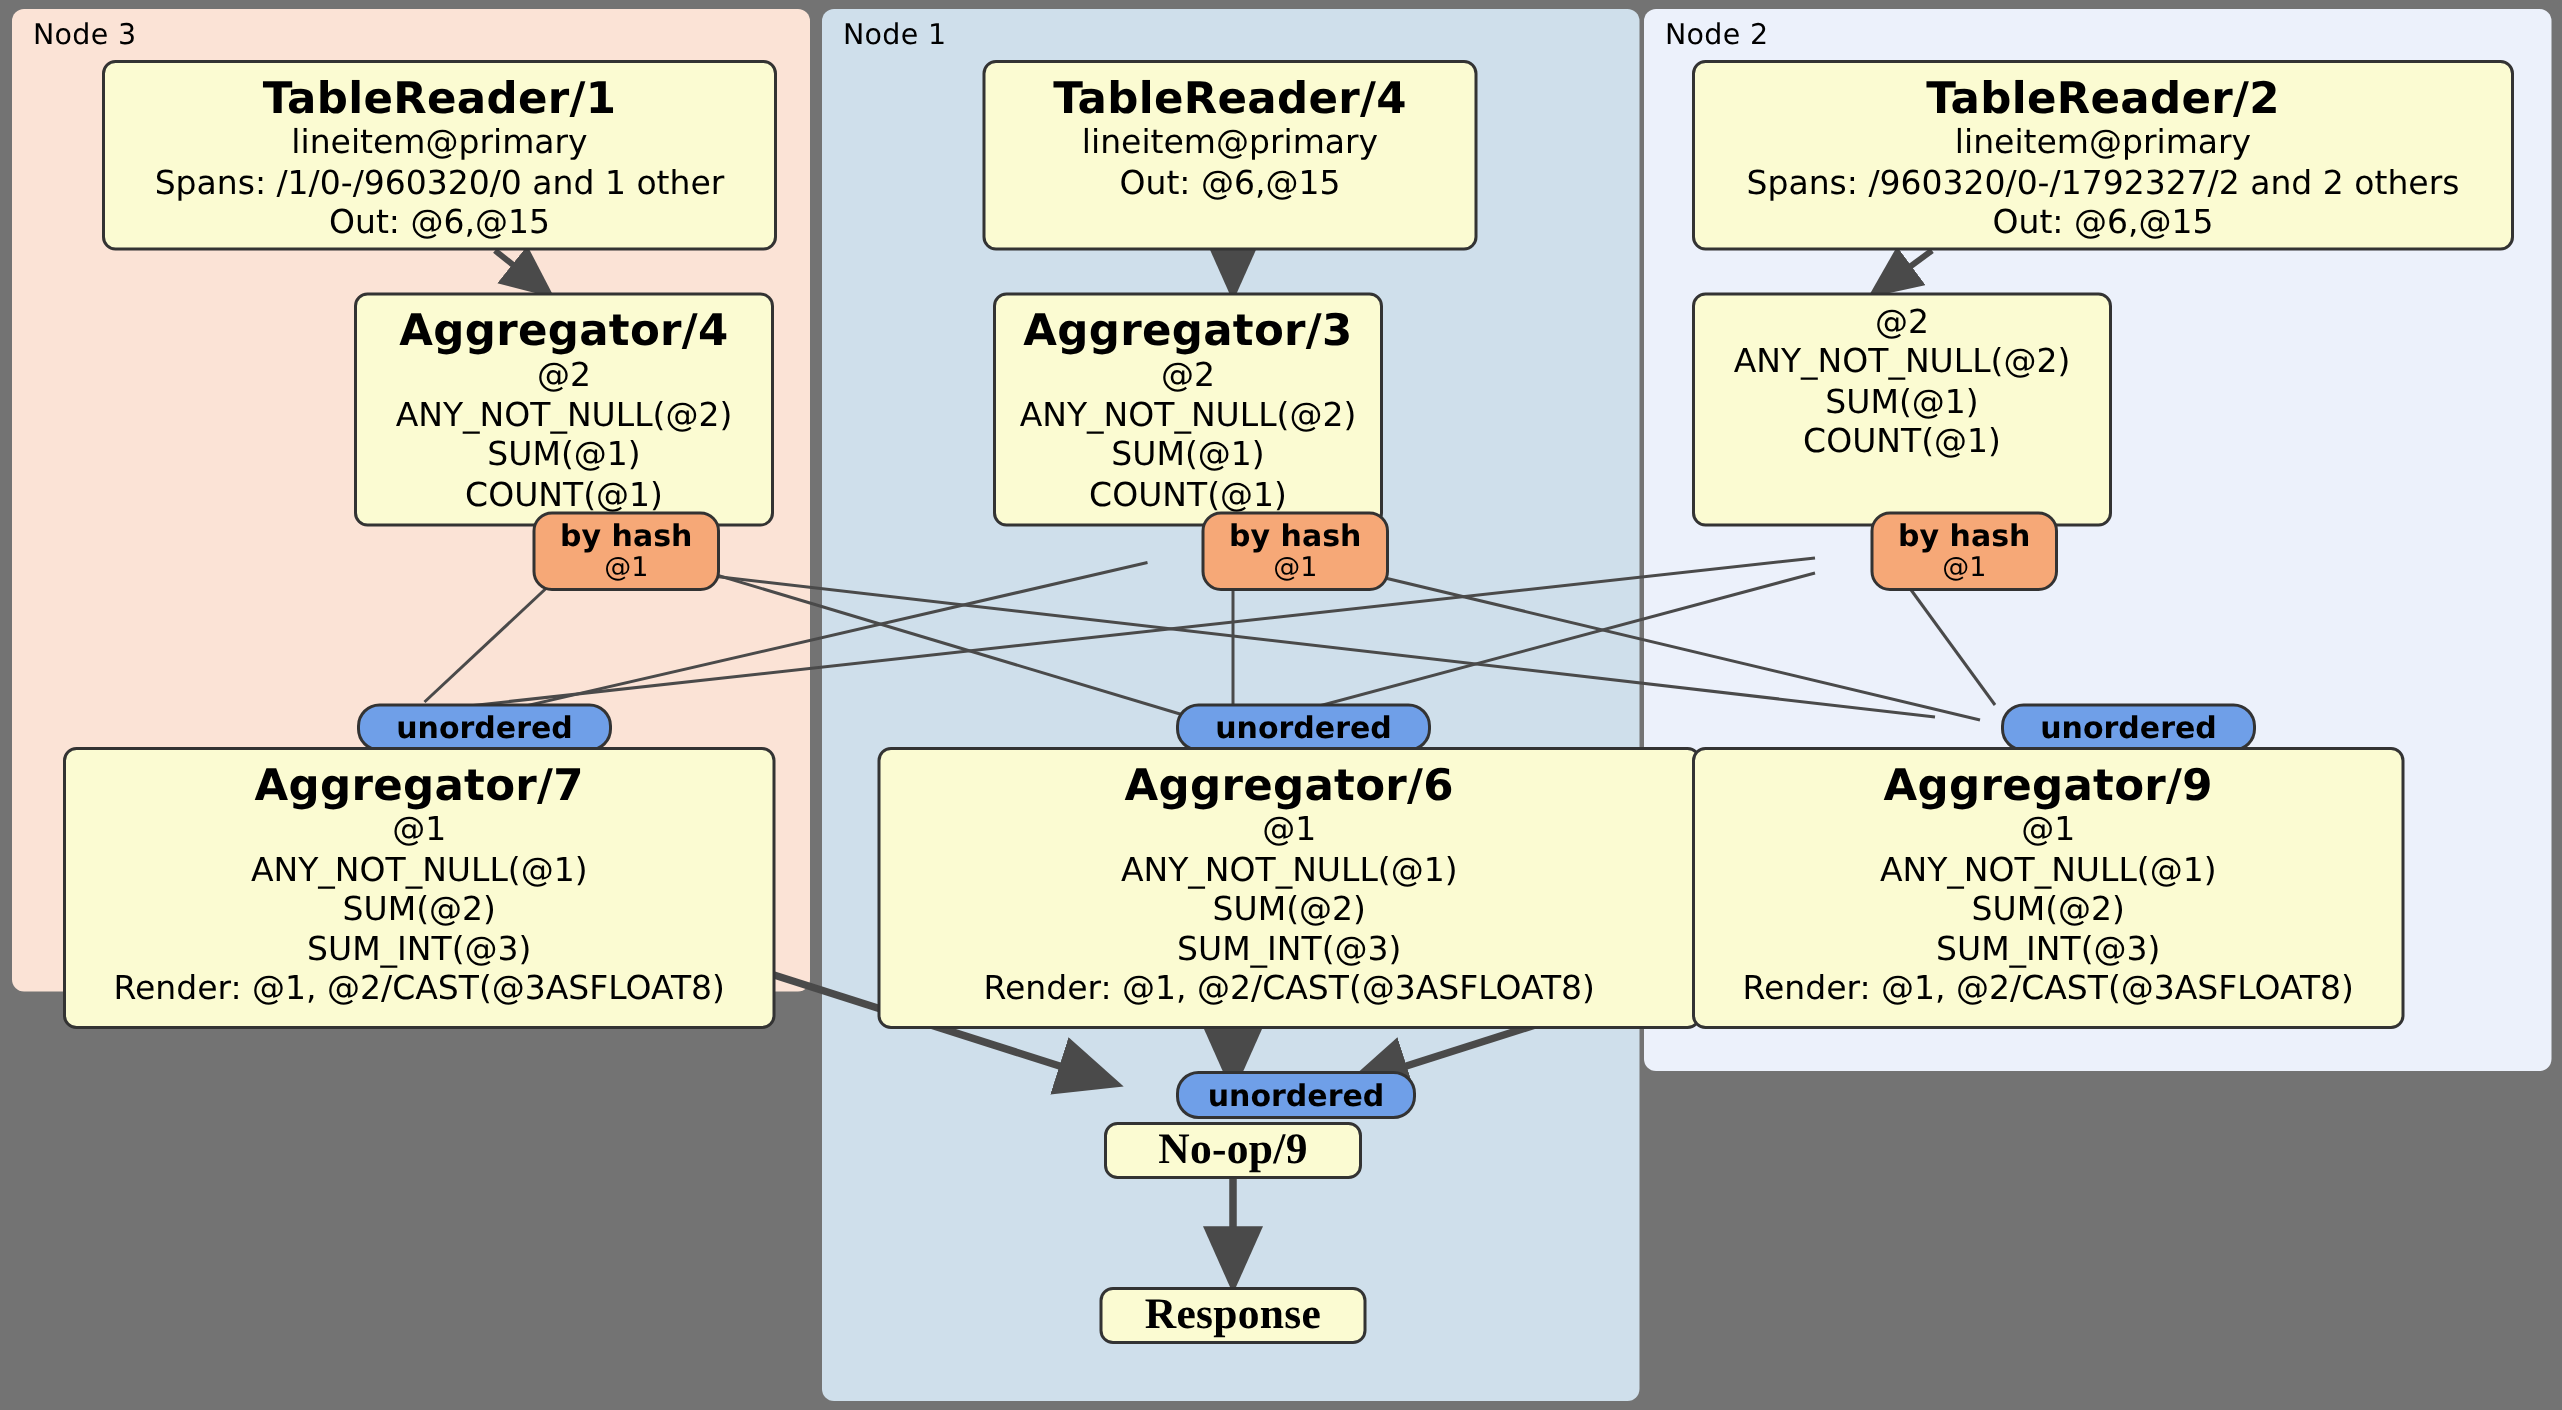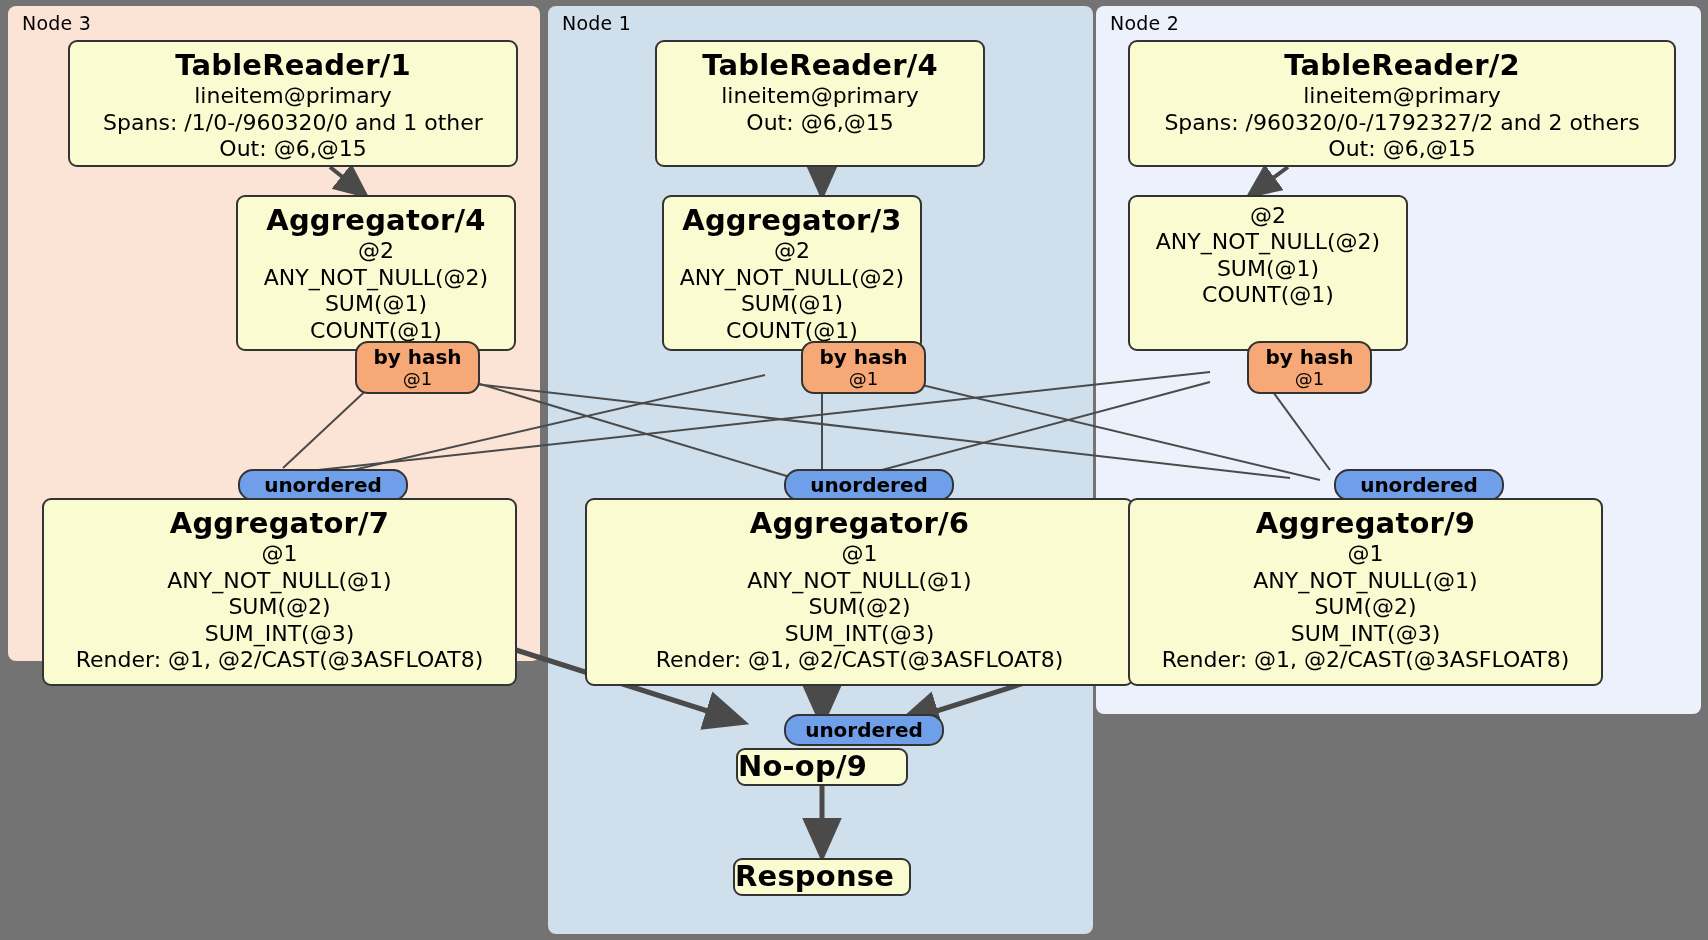--- a/index.html
+++ b/index.html
@@ -95,21 +95,22 @@
     line-height: 28px;
   }
 
   .compact {
     font-weight: bold;
     font-size: 25px;
     line-height: 1.0;
     padding-top: 0;
     display: flex;
     align-items: center;
-    justify-content: flex-start;
+    justify-content: center;
+    font-family: Liberation Serif, serif;
   }
 </style>
 </head>
 <body>
 
 <div id="canvas">
 
   <div class="node-box" id="node3-box"></div>
   <div class="node-box" id="node1-box"></div>
   <div class="node-box" id="node2-box"></div>

